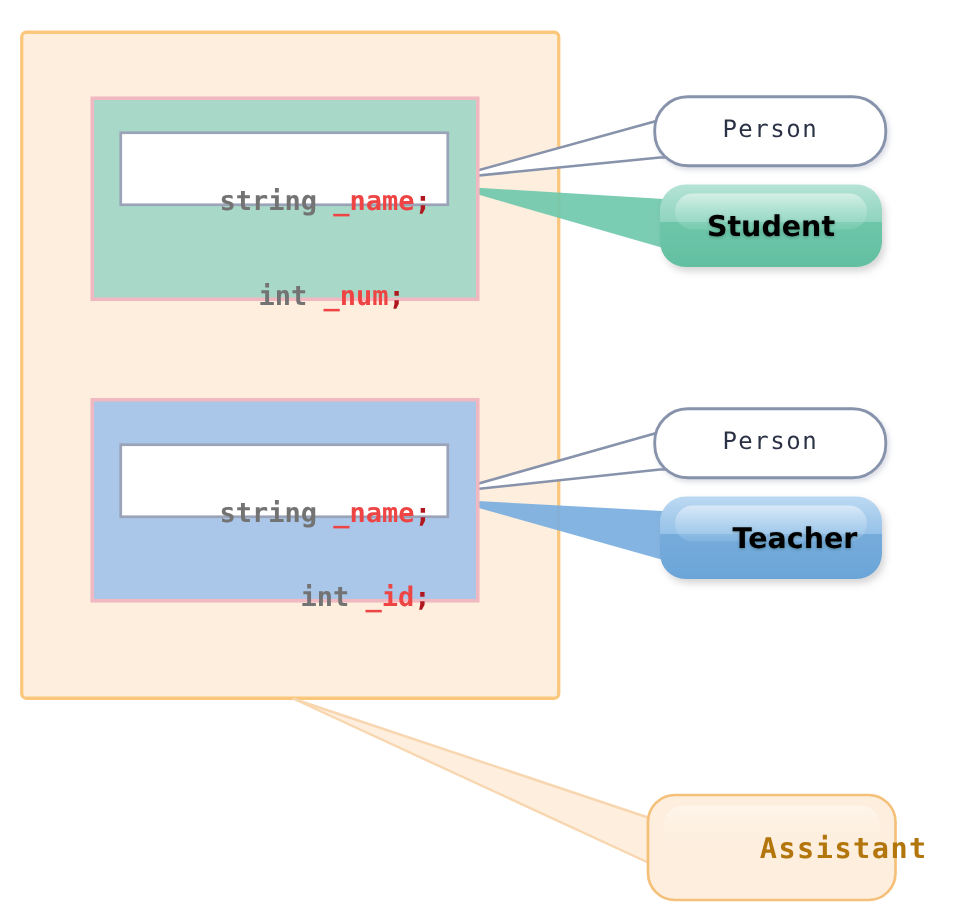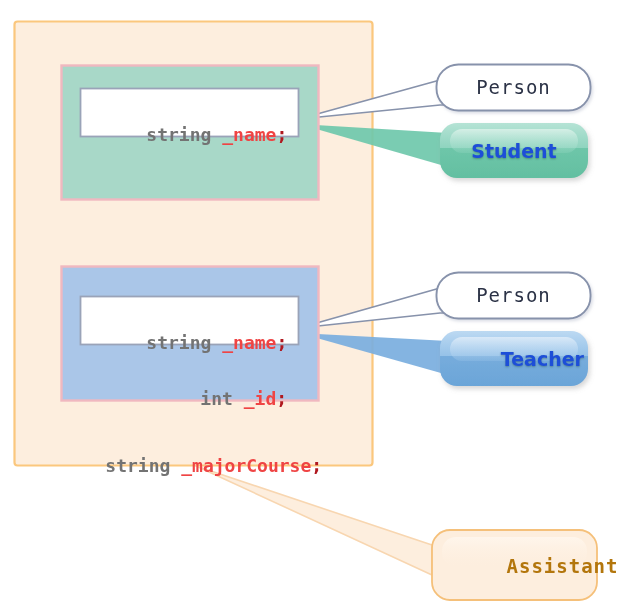--- a/index.html
+++ b/index.html
@@ -45,29 +45,29 @@
   .code-name  { font-size: 18px; }
 
   
   .shape-label {
     position: absolute;
     white-space: pre;
     text-align: center;
   }
   .label-person {
     font-family: "DejaVu Sans Mono", "Liberation Mono", monospace;
-    font-size: 19px;
+    font-size: 16px;
     color: #2b3246;
     letter-spacing: 1px;
   }
   .label-badge {
     font-family: "DejaVu Sans", "Liberation Sans", sans-serif;
     font-size: 19px;
     font-weight: bold;
-    color: #1d4ed8;
+    color: #000000;
     text-shadow: 0 1px 2px rgba(40,80,70,0.45);
   }
   .label-assistant {
     font-family: "DejaVu Sans Mono", "Liberation Mono", monospace;
     font-size: 19px;
     font-weight: bold;
     color: #b3760c;
     letter-spacing: 1px;
     margin-left: 48px;
   }
@@ -166,36 +166,36 @@
     <g filter="url(#softShadow)">
       <rect x="440" y="331" width="148" height="55" rx="17" ry="17" fill="url(#gradTeacher)" stroke="none"></rect>
       <rect x="450" y="337" width="128" height="24" rx="12" ry="12" fill="url(#gradTeacherGloss)" stroke="none"></rect>
     </g>
   </svg>
 
   <div class="code-line code-name" style="left:103px; top:103px;">
     <span class="tok-type">string</span><span class="tok-name"> _name</span><span class="tok-semi">;</span>
   </div>
 
+  <div class="code-line code-name" style="left:129px; top:166px;">
+    <span class="tok-type">int</span><span class="tok-name"> _num</span><span class="tok-semi">;</span>
+  </div>
 
   <div class="code-line code-name" style="left:103px; top:311px;">
     <span class="tok-type">string</span><span class="tok-name"> _name</span><span class="tok-semi">;</span>
   </div>
 
   <div class="code-line code-name" style="left:157px; top:367px;">
     <span class="tok-type">int</span><span class="tok-name"> _id</span><span class="tok-semi">;</span>
   </div>
 
-  <div class="code-line code-name" style="left:62px; top:434px;">
-    <span class="tok-type">string</span><span class="tok-name"> _majorCourse</span><span class="tok-semi">;</span>
-  </div>
 
   <div class="shape-label label-person" style="left:436px; top:76px; width:155px;">Person</div>
 
   <div class="shape-label label-badge" style="left:440px; top:140px; width:148px;">Student</div>
 
   <div class="shape-label label-person" style="left:436px; top:284px; width:155px;">Person</div>
 
-  <div class="shape-label label-badge" style="left:436px; top:348px; width:148px;text-align:right;">Teacher</div>
+  <div class="shape-label label-badge" style="left:456px; top:348px; width:148px;">Teacher</div>
 
   <div class="shape-label label-assistant" style="left:432px; top:555px; width:165px;">Assistant</div>
 
 </div>
 
 </body></html>

